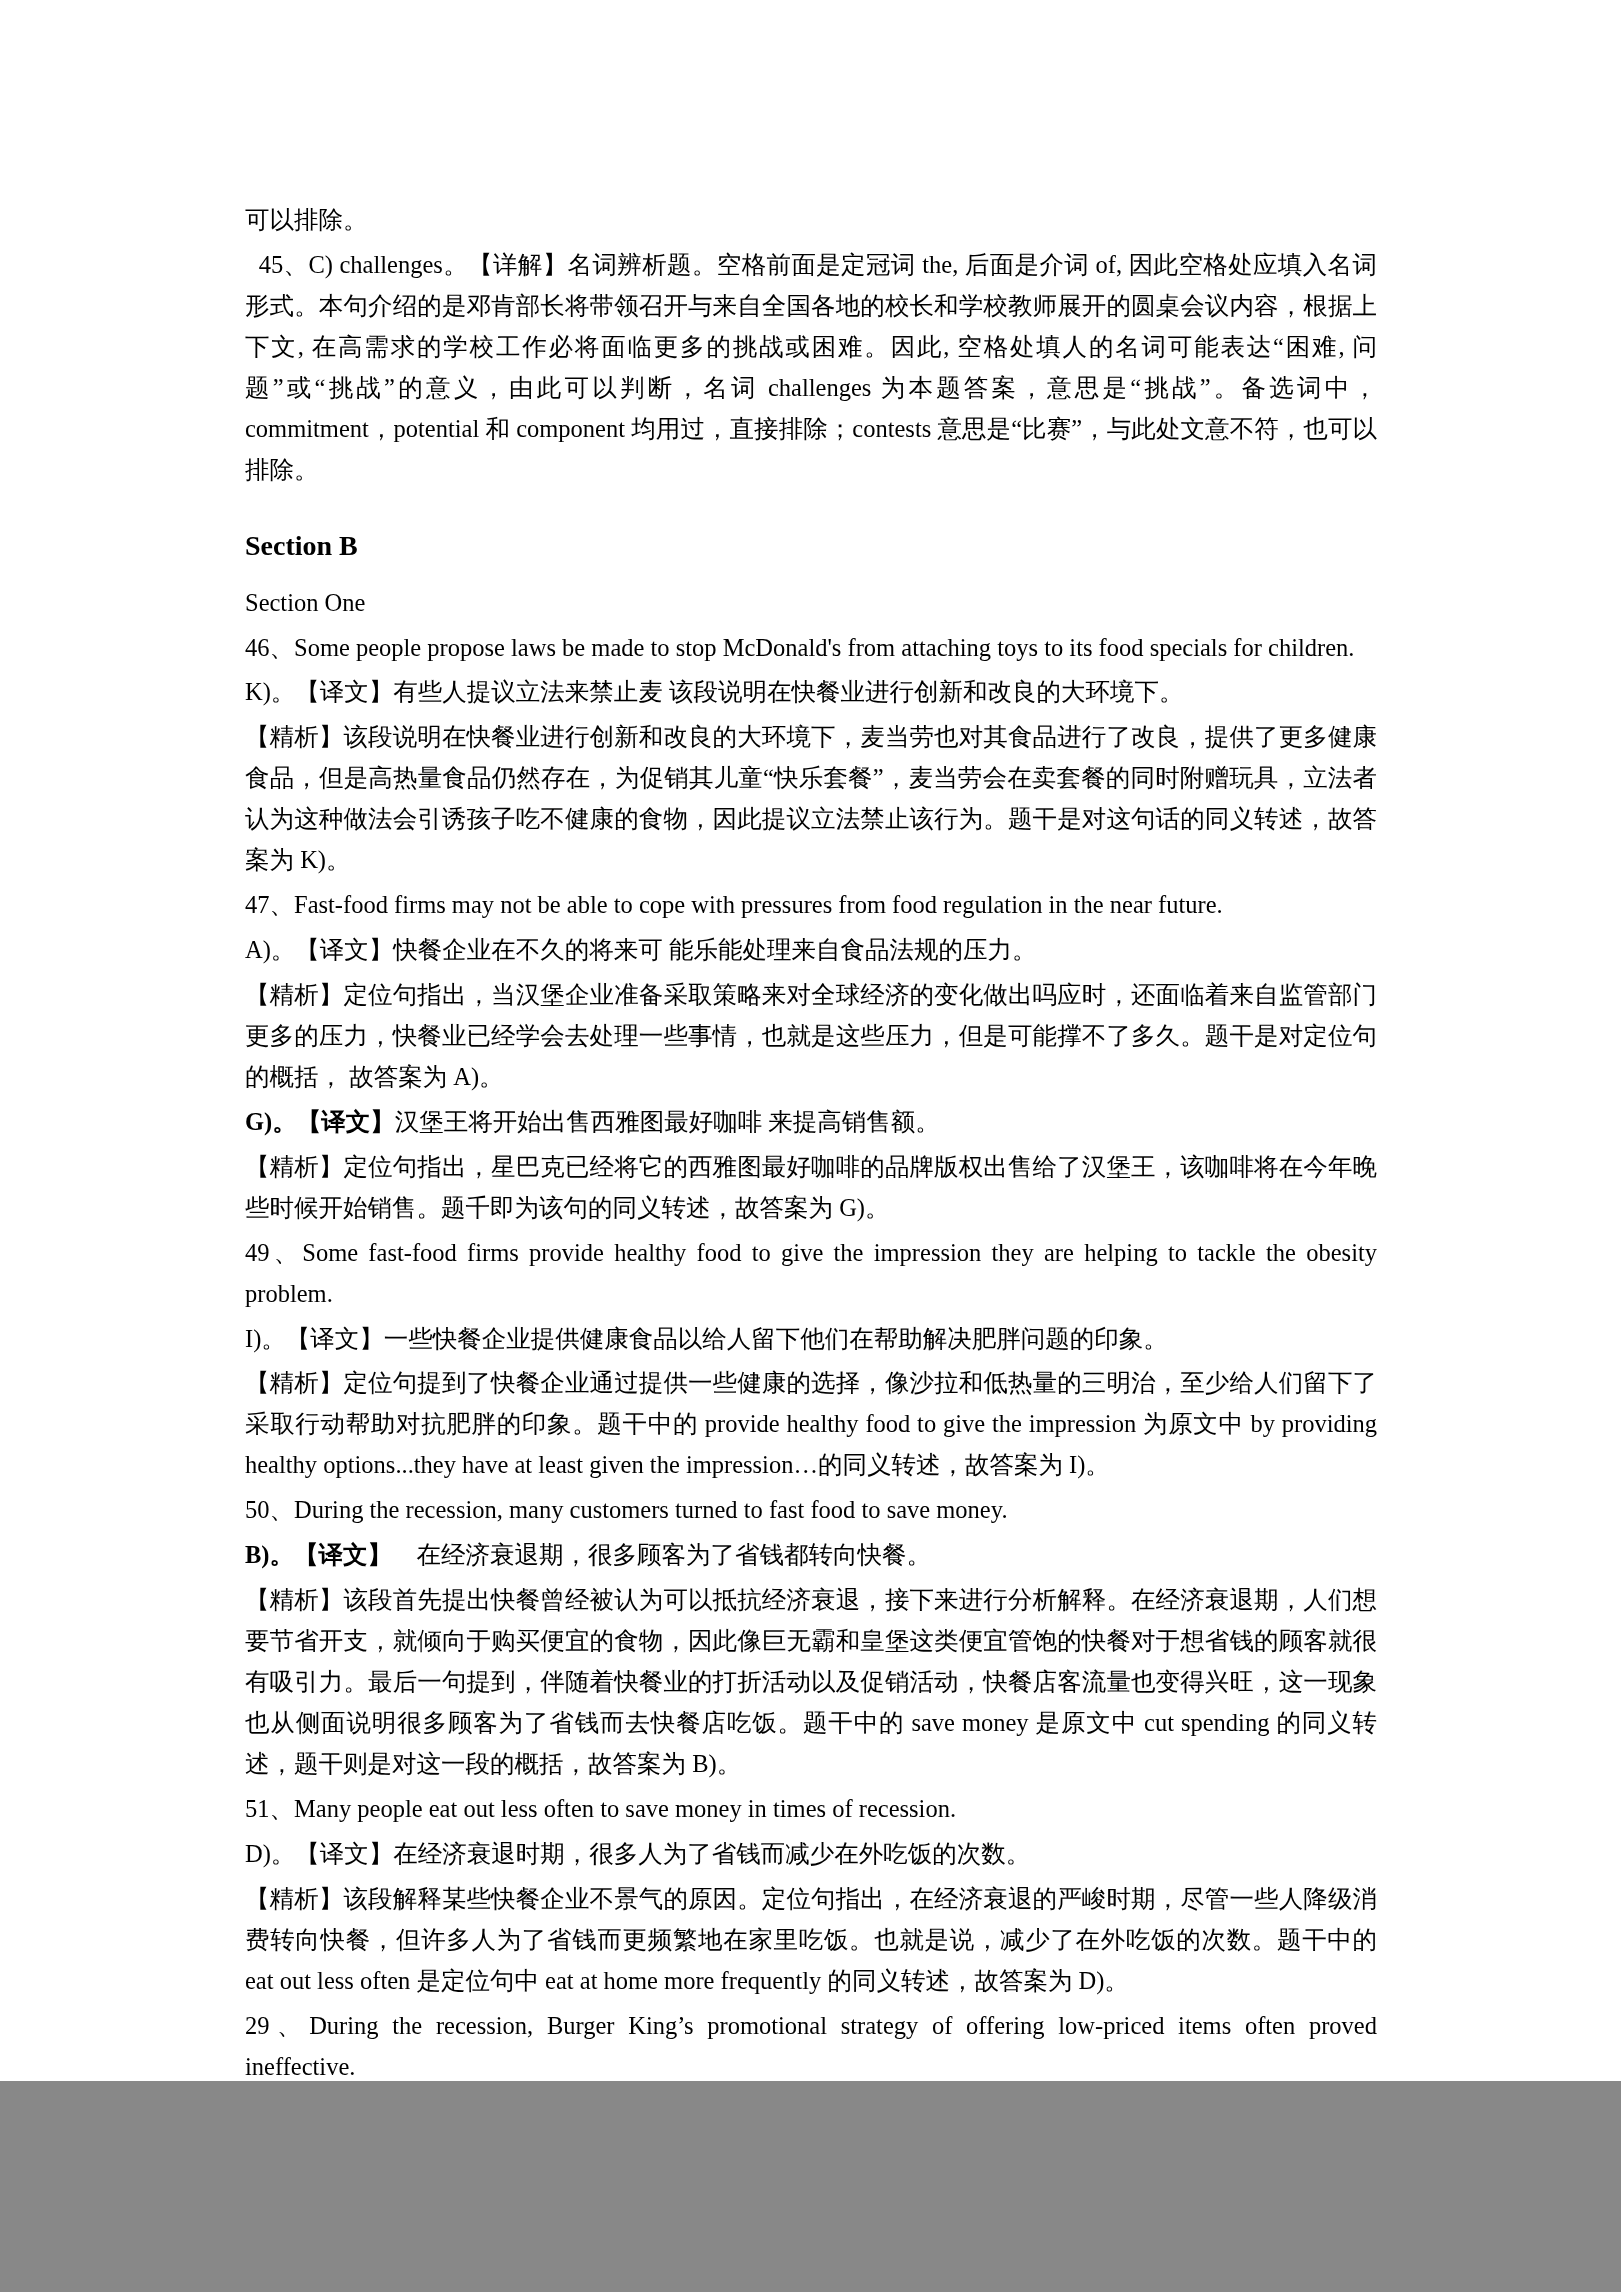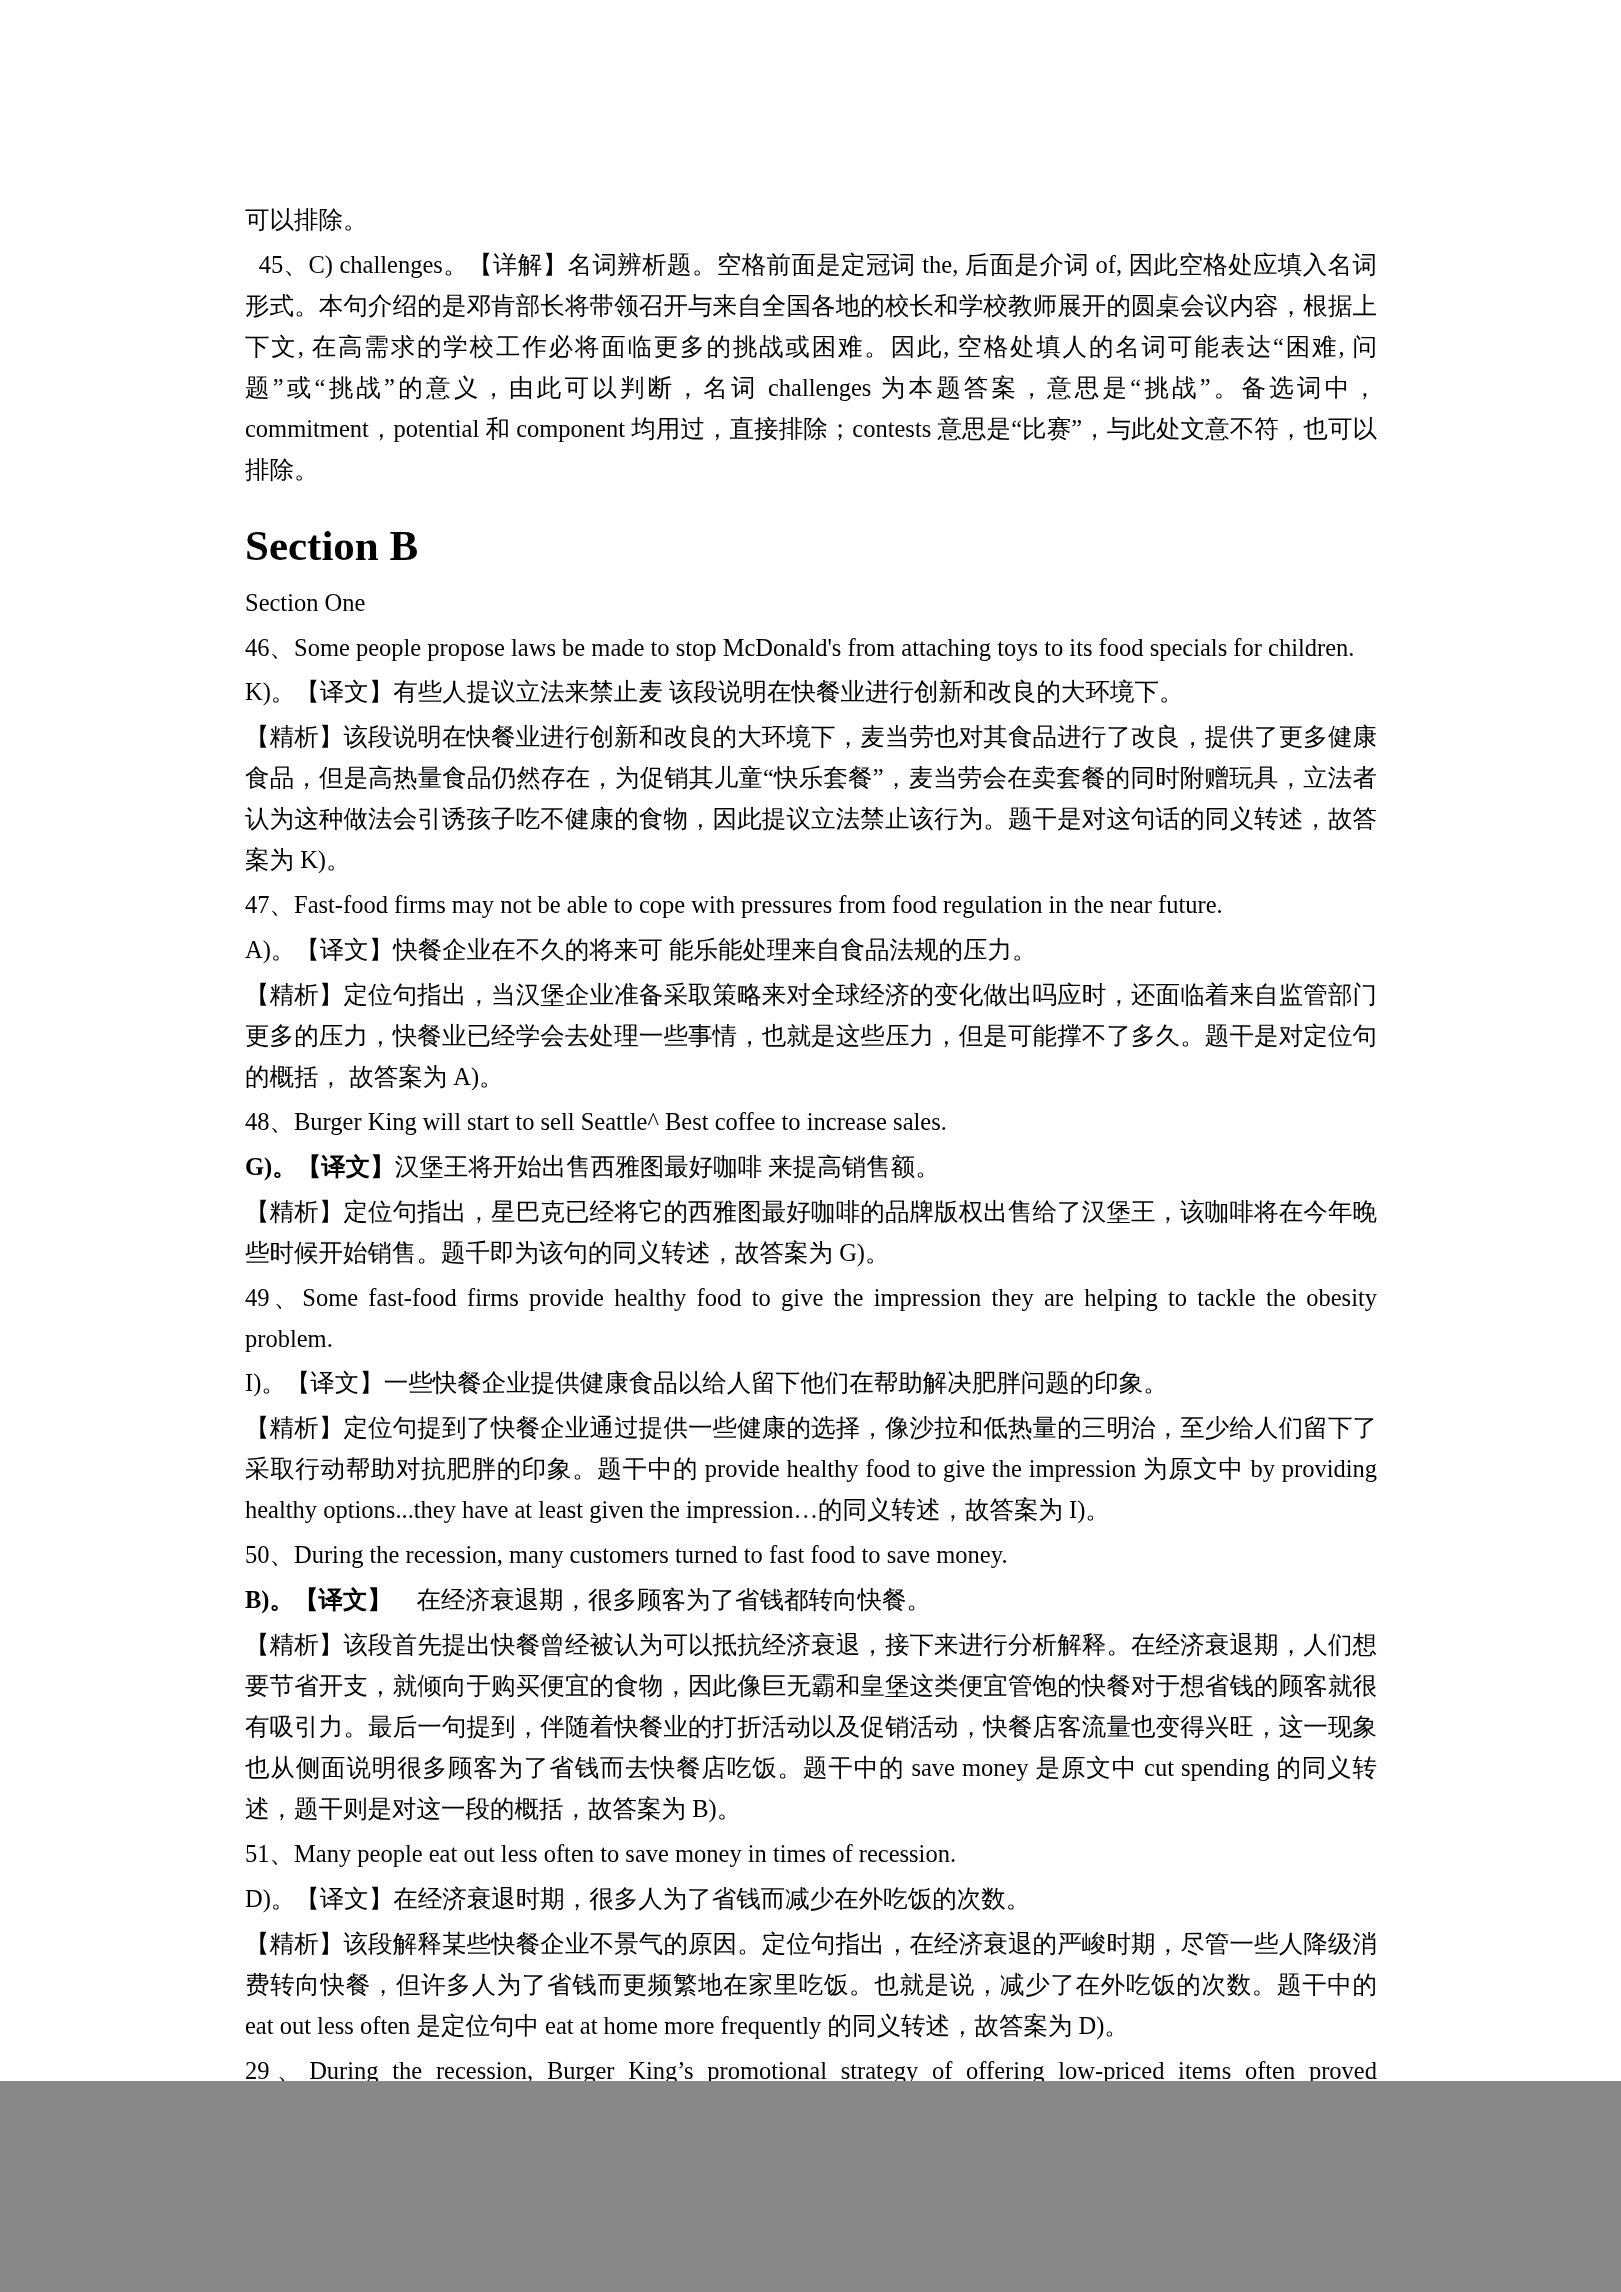--- a/index.html
+++ b/index.html
@@ -17,21 +17,21 @@
   .page p {
     margin:0 0 3.9px 0;
     font-size:24.5px;
     line-height:41px;
     text-align:justify;
     word-break:break-word;
   }
   .intro-tail { text-align:left; }
   .item-45 { text-indent:13.7px; }
   .section-heading {
-    font-size:43px;
+    font-size:28px;
     line-height:53px;
     font-weight:bold;
     margin:29px 0 9.8px 0;
     font-family:"Liberation Serif","DejaVu Serif",serif;
   }
   .passage-label { font-size:23.5px; margin-bottom:9.8px; text-align:left; }
   .stem { font-size:22.5px; margin-top:7.8px; }
   .stem-wrap { font-size:24px;font-family:Liberation Serif, serif; }
   .answer-line {}
   .ans-label { white-space:pre; }
@@ -56,21 +56,20 @@
     <p class="analysis">【精析】该段说明在快餐业进行创新和改良的大环境下，麦当劳也对其食品进行了改良，提供了更多健康食品，但是高热量食品仍然存在，为促销其儿童“快乐套餐”，麦当劳会在卖套餐的同时附赠玩具，立法者认为这种做法会引诱孩子吃不健康的食物，因此提议立法禁止该行为。题干是对这句话的同义转述，故答案为 K)。</p>
   </div>
 
   <div>
     <p class="stem">47、Fast-food firms may not be able to cope with pressures from food regulation in the near future.</p>
     <p class="answer-line"><span class="ans-label">A)。【译文】</span><span>快餐企业在不久的将来可 能乐能处理来自食品法规的压力。</span></p>
     <p class="analysis">【精析】定位句指出，当汉堡企业准备采取策略来对全球经济的变化做出吗应时，还面临着来自监管部门更多的压力，快餐业已经学会去处理一些事情，也就是这些压力，但是可能撑不了多久。题干是对定位句的概括， 故答案为 A)。</p>
   </div>
 
   <div>
-    <p class="stem">48、Burger King will start to sell Seattle^ Best coffee to increase sales.</p>
     <p class="answer-line"><span class="ans-label bold">G)。【译文】</span><span>汉堡王将开始出售西雅图最好咖啡 来提高销售额。</span></p>
     <p class="analysis">【精析】定位句指出，星巴克已经将它的西雅图最好咖啡的品牌版权出售给了汉堡王，该咖啡将在今年晚些时候开始销售。题千即为该句的同义转述，故答案为 G)。</p>
   </div>
 
   <div>
     <p class="stem stem-wrap">49、Some fast-food firms provide healthy food to give the impression they are helping to tackle the obesity problem.</p>
     <p class="answer-line"><span class="ans-label">I)。【译文】</span><span>一些快餐企业提供健康食品以给人留下他们在帮助解决肥胖问题的印象。</span></p>
     <p class="analysis">【精析】定位句提到了快餐企业通过提供一些健康的选择，像沙拉和低热量的三明治，至少给人们留下了采取行动帮助对抗肥胖的印象。题干中的 provide healthy food to give the impression 为原文中 by providing healthy options...they have at least given the impression…的同义转述，故答案为 I)。</p>
   </div>
 

